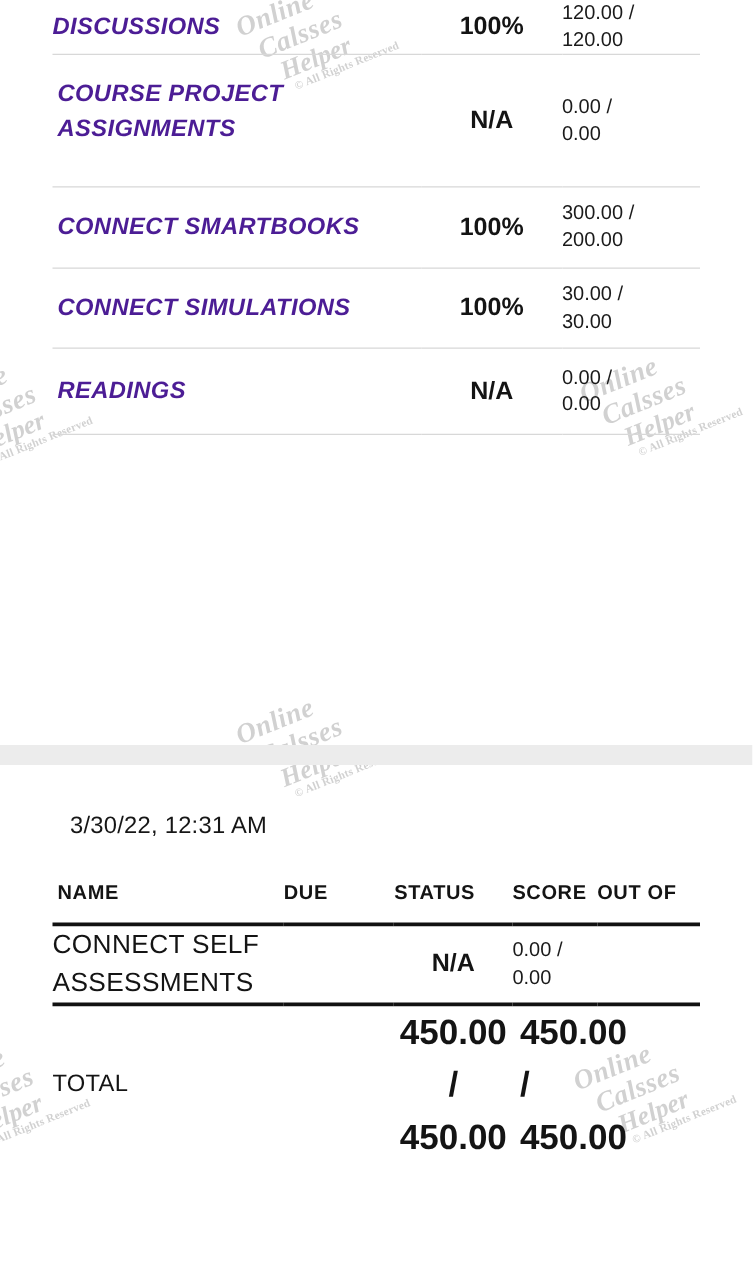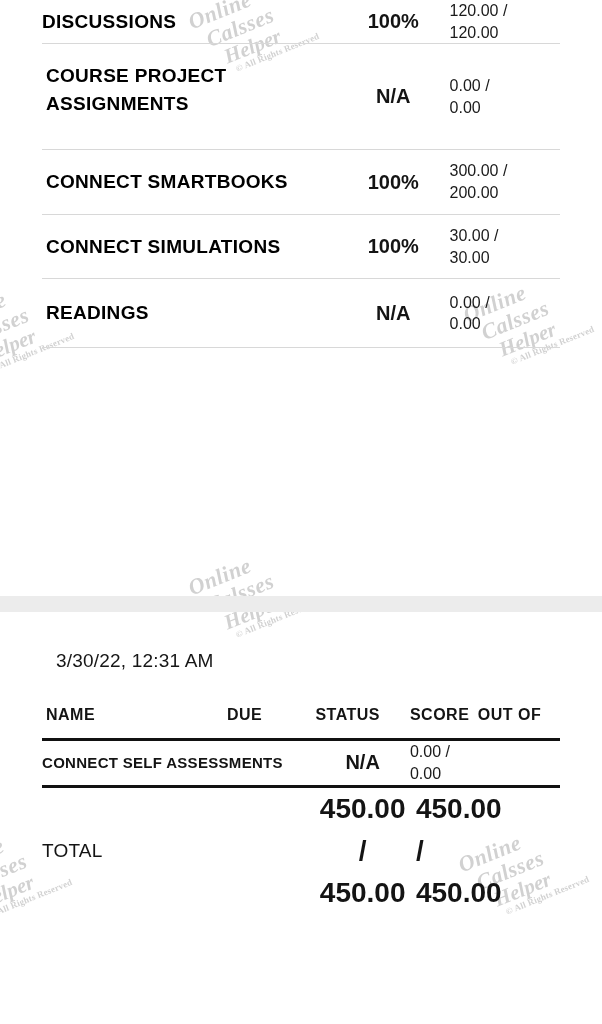--- a/index.html
+++ b/index.html
@@ -73,23 +73,24 @@
     padding: 0;
   }
   .row-sep {
     border-bottom: 1px solid #d8d8d8;
   }
   .cell-name {
     font-size: 19px;
     font-weight: bold;
     letter-spacing: 0.3px;
     line-height: 1.45;
-    color: #000000;
+    color: #4c1d95;
     width: 290px;
     padding: 14px 0 14px 4px;
+    font-style: italic;
   }
   .cell-pct {
     font-size: 20px;
     font-weight: bold;
     text-align: center;
     width: 112px;
     color: #141414;
     white-space: nowrap;
   }
   .cell-score {
@@ -142,22 +143,22 @@
 
   .rule-thick {
     border-top: 3px solid #111111;
   }
 
   .t2-body td {
     vertical-align: middle;
     padding: 0;
   }
   .t2-name {
-    font-size: 15px;
-    font-weight: bold;
+    font-size: 21px;
+    font-weight: normal;
     letter-spacing: 0.3px;
     line-height: 1.45;
     color: #141414;
     padding: 16px 0 16px 4px;
   }
   .t2-status {
     font-size: 20px;
     font-weight: bold;
     text-align: center;
     color: #141414;

